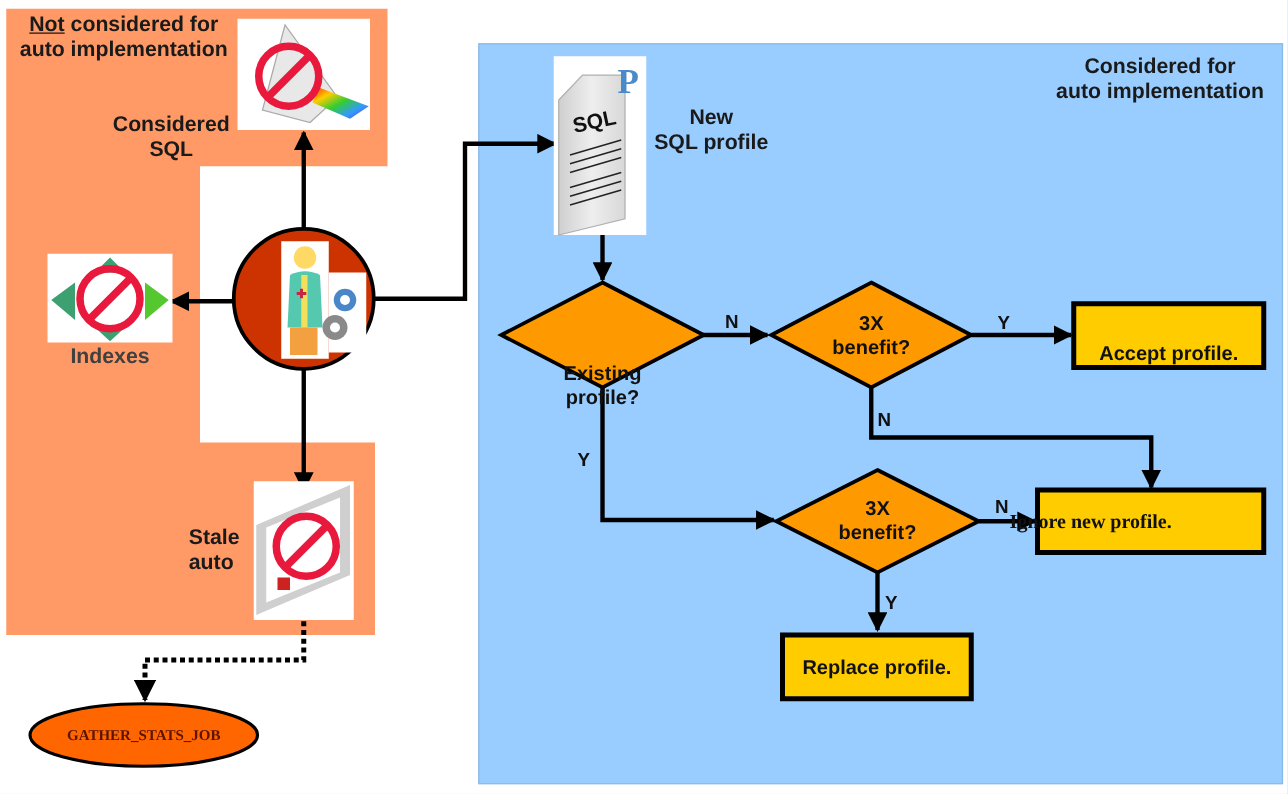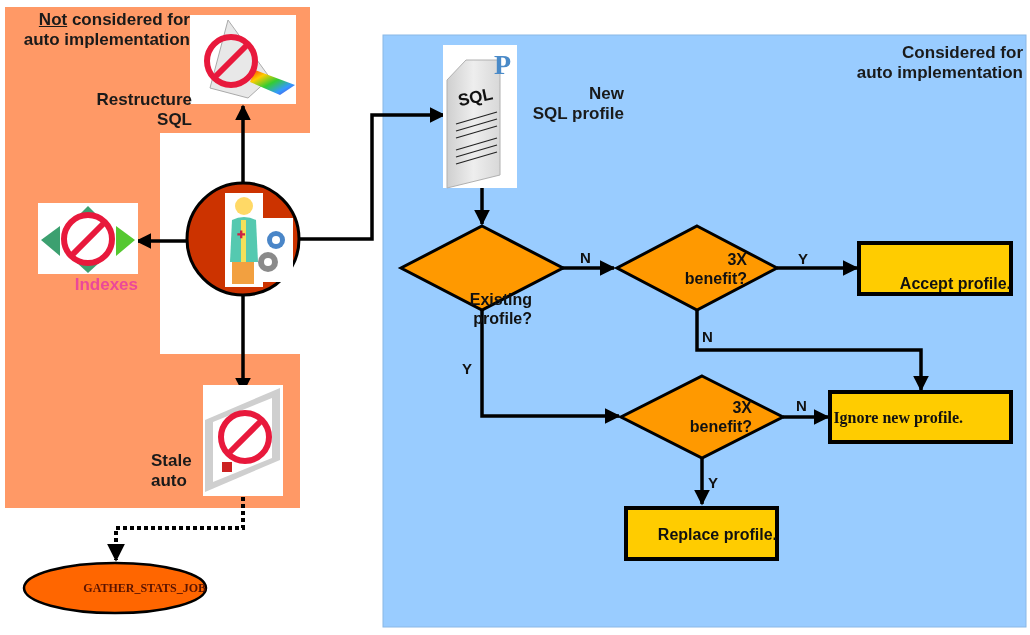--- a/index.html
+++ b/index.html
@@ -1,22 +1,22 @@
 <!DOCTYPE html>
 <html><head>
   <meta charset="utf-8">
   <style>
     html, body { margin: 0; padding: 0; background: #ffffff; }
     body { width: 1030px; height: 635px; position: relative; overflow: hidden;
            font-family: "Liberation Sans", sans-serif; }
     #stage { position: absolute; left: 0; top: 0; width: 1030px; height: 635px; }
     .lbl { position: absolute; font-family: "Liberation Sans", sans-serif; font-weight: bold;
            color: #1a1a1a; line-height: 1.2; white-space: nowrap; }
-    .lbl.center { text-align: right; }
-    .lbl.dark { color: #ec4899; }
+    .lbl.center { text-align: center; }
+    .lbl.dark { color: #404040; }
     .region-title { font-size: 17px; }
     .u { text-decoration: underline; }
     .yn { font-size: 15px; color: #111; }
     .box-label { font-size: 16px; color: #111; }
     .job { font-family: Liberation Serif, serif; font-weight: bold; font-size: 12px; color: #5a1400; }
   </style>
 </head>
 <body>
 
 <svg id="stage" viewBox="0 0 1030 635" xmlns="http://www.w3.org/2000/svg">
@@ -133,29 +133,29 @@
   <span class="u">Not</span><span> considered for</span><br>
   <span>auto implementation</span>
 </div>
 
 <div class="lbl region-title center" style="left:833px; top:43px; width:190px;">
   <span>Considered for</span><br>
   <span>auto implementation</span>
 </div>
 
 <div class="lbl region-title center" style="left:82px; top:90px; width:110px;">
-  <span>Restructure</span><br>
+  <span>Considered</span><br>
   <span>SQL</span>
 </div>
 
 <div class="lbl region-title center dark" style="left:38px; top:275px; width:100px;">
   <span>Indexes</span>
 </div>
 
-<div class="lbl region-title" style="left:151px; top:451px;">
+<div class="lbl region-title" style="left:151px; top:420px;">
   <span>Stale</span><br>
   <span>auto</span>
 </div>
 
 <div class="lbl region-title center" style="left:514px; top:84px; width:110px;">
   <span>New</span><br>
   <span>SQL profile</span>
 </div>
 
 <div class="lbl box-label center" style="left:432px; top:250px; width:100px;margin-top:40px;">

